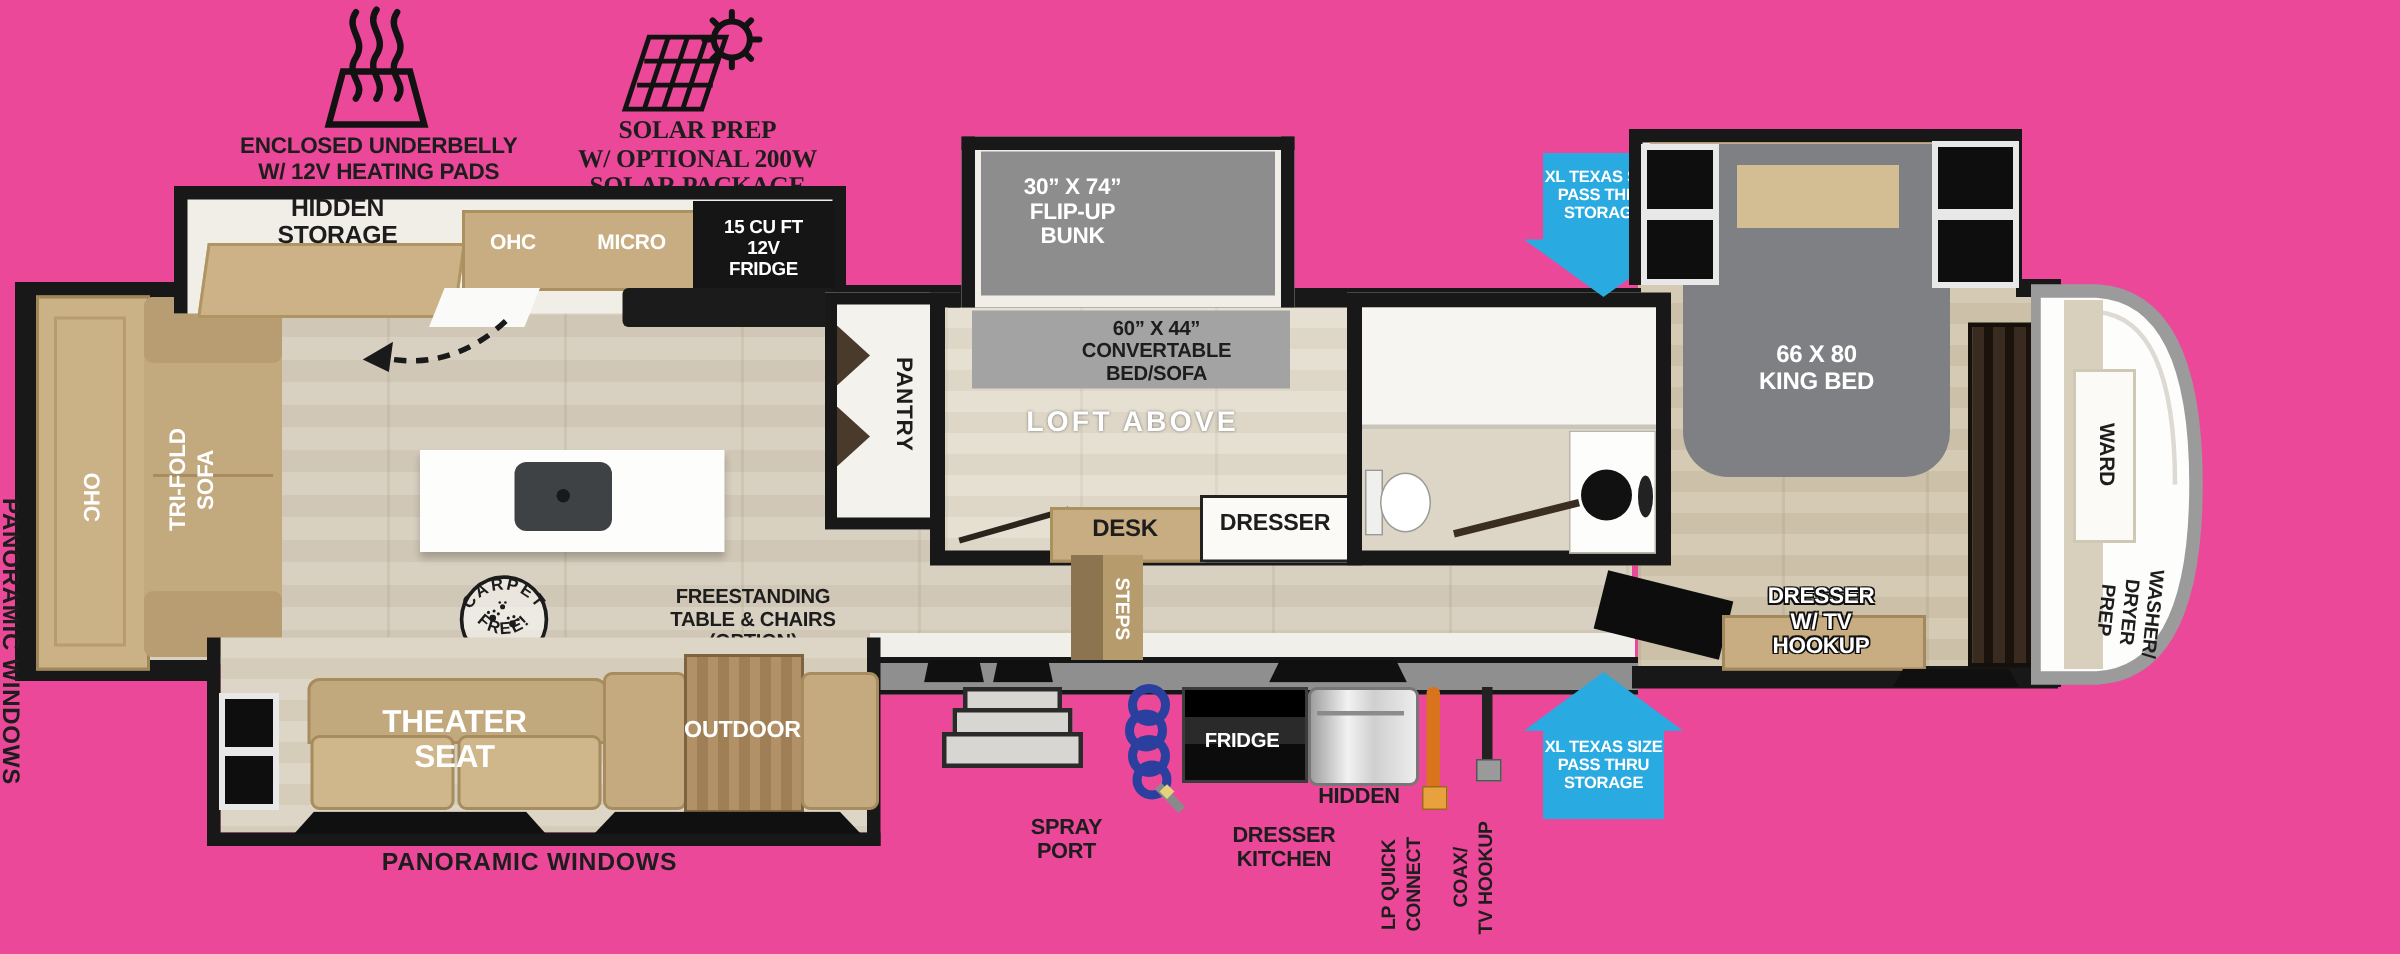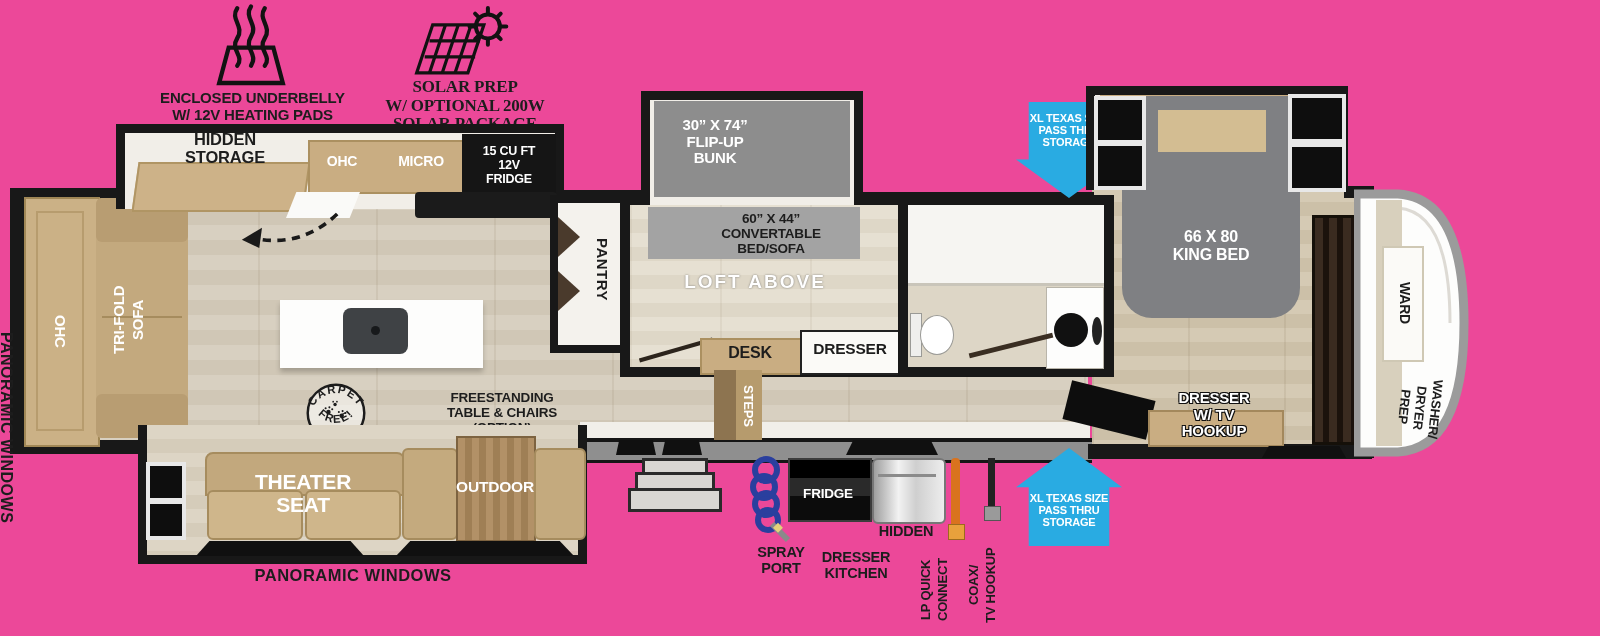--- a/index.html
+++ b/index.html
@@ -250,21 +250,21 @@
   <svg class="abs" style="left:742px;top:454px;width:54px;height:92px;" viewBox="0 0 54 92">
     <g fill="none" stroke="#2a3f9e" stroke-width="6">
       <circle cx="24" cy="16" r="11"></circle>
         <circle cx="22" cy="33" r="11"></circle>
         <circle cx="24" cy="50" r="11"></circle>
         <circle cx="26" cy="66" r="10"></circle>
     </g>
     <path d="M 30,70 L 46,86" stroke="#8a8a8a" stroke-width="6"></path>
     <rect x="33" y="70" width="7" height="7" fill="#e3d37a" transform="rotate(45 36 73)"></rect>
   </svg>
-  <div class="lbl" style="left:738px;top:545px;width:86px;font-size:14.5px;">SPRAY
+  <div class="lbl" style="left:668px;top:545px;width:86px;font-size:14.5px;">SPRAY
 PORT</div>
 
   <div class="abs" style="left:788px;top:458px;width:80px;height:60px;background:linear-gradient(180deg,#000 0 30%,#2a2a2a 30% 60%,#0c0c0c 60%);border:2px solid #3c3c3c;"></div>
   <div class="lbl lblw" style="left:790px;top:487px;width:76px;font-size:13.5px;">FRIDGE</div>
   <div class="abs" style="left:872px;top:458px;width:70px;height:62px;background:linear-gradient(90deg,#9f9f9f,#f2f2f2 35%,#cfcfcf 60%,#ededed);border:2px solid #777;border-radius:6px;">
     <div class="abs" style="left:4px;top:14px;width:58px;height:3px;background:#8b8b8b;"></div>
   </div>
   <div class="lbl" style="left:858px;top:524px;width:96px;font-size:14.5px;">HIDDEN</div>
   <div class="lbl" style="left:796px;top:550px;width:120px;font-size:14.5px;">DRESSER
 KITCHEN</div>

